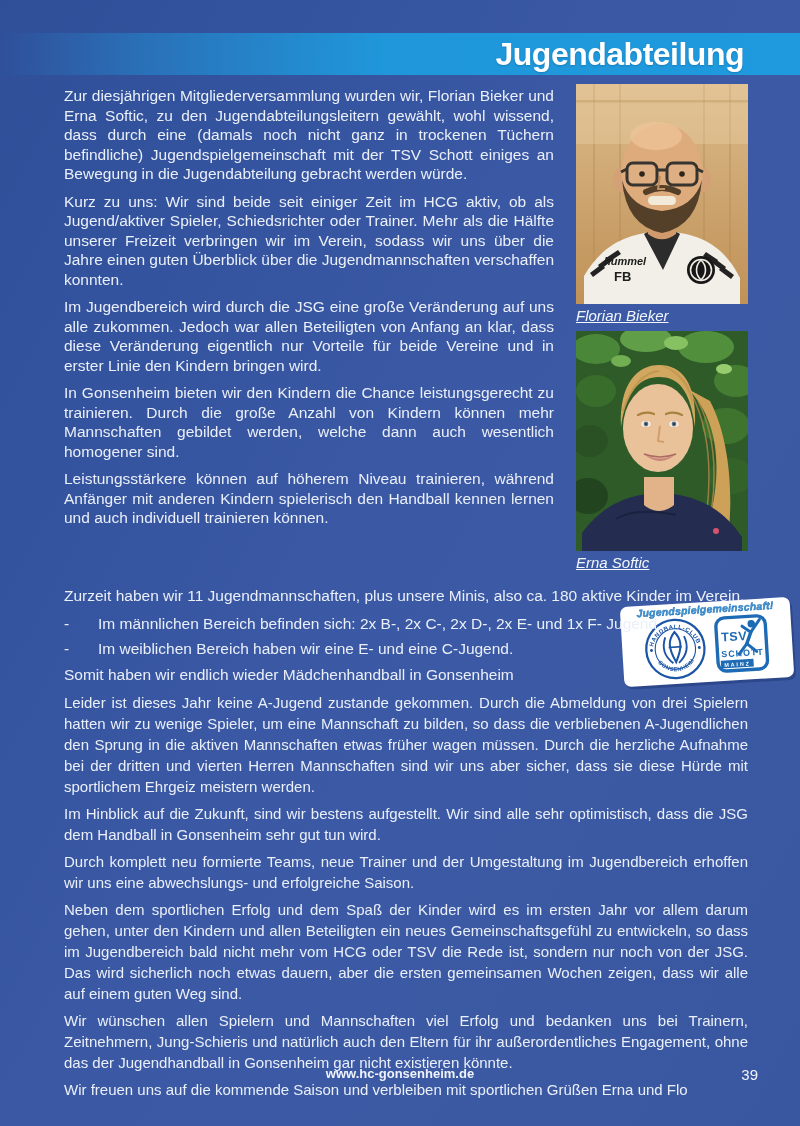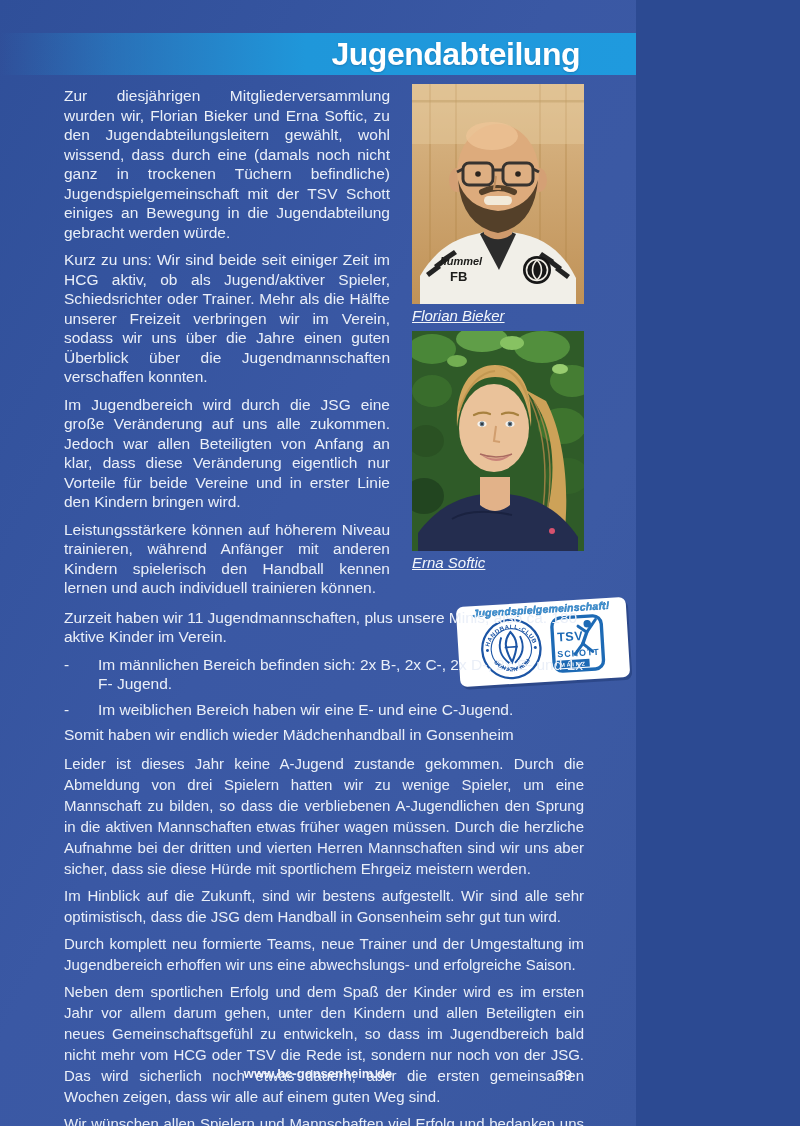--- a/index.html
+++ b/index.html
@@ -1,17 +1,17 @@
 <!DOCTYPE html>
 <html><head>
 <meta charset="utf-8">
 <style>
   html,body{margin:0;padding:0;background:#2c4a92;}
   #page{
-    position:relative;width:636px;height:1126px;overflow:hidden;
+    position:relative;width:800px;height:1126px;overflow:hidden;
     background:linear-gradient(118deg,#2f4f99 0%,#3a58a4 45%,#3c5aa4 70%,#3957a0 100%);
     font-family:"Liberation Sans","DejaVu Sans",sans-serif;
     color:#eaeff8;
   }
   
   .banner{
     position:absolute;top:33px;left:0;right:0;height:42px;
     background:linear-gradient(90deg,rgba(31,151,218,0) 0%,rgba(31,151,218,.45) 18%,#1f97da 48%,#1f9ade 100%);
     display:flex;align-items:center;justify-content:flex-end;
   }
@@ -40,21 +40,21 @@
     display:flex;flex-direction:column;align-items:center;padding-top:2px;box-sizing:border-box;
   }
   .stamp-title{
     font-size:10.5px;font-weight:bold;font-style:italic;color:#3f97d2;
     -webkit-text-stroke:.4px #1d6ab5;letter-spacing:.2px;line-height:1;
   }
   .stamp-row{display:flex;align-items:center;gap:8px;margin-top:1px;}
   
   .footer{position:absolute;left:0;right:0;top:1066px;height:20px;z-index:3;}
   .site{position:absolute;left:0;right:0;text-align:center;font-size:13px;font-weight:bold;color:#f0f3fa;}
-  .pagenum{position:absolute;right:64px;top:0;font-size:15px;color:#f0f3fa;}
+  .pagenum{position:absolute;right:42px;top:0;font-size:15px;color:#f0f3fa;}
 </style>
 </head>
 <body>
 
 <div id="page">
 
   <div class="banner">
     <div class="title">Jugendabteilung</div>
   </div>
 
@@ -171,20 +171,21 @@
           <path d="M68,123 Q84,132 100,123 Q84,137 68,123 Z" fill="#c98379"></path>
           <path d="M68,123 Q84,129 100,123" fill="none" stroke="#a96a60" stroke-width="1.4"></path>
         </svg>
       </div>
       <div class="caption">Erna Softic</div>
     </div>
 
     <p>Zur diesjährigen Mitgliederversammlung wurden wir, Florian Bieker und Erna Softic, zu den Jugendabteilungsleitern gewählt, wohl wissend, dass durch eine (damals noch nicht ganz in trockenen Tüchern befindliche) Jugendspielgemeinschaft mit der TSV Schott einiges an Bewegung in die Jugendabteilung gebracht werden würde.</p>
     <p>Kurz zu uns: Wir sind beide seit einiger Zeit im HCG aktiv, ob als Jugend/aktiver Spieler, Schiedsrichter oder Trainer. Mehr als die Hälfte unserer Freizeit verbringen wir im Verein, sodass wir uns über die Jahre einen guten Überblick über die Jugendmannschaften verschaffen konnten.</p>
     <p>Im Jugendbereich wird durch die JSG eine große Veränderung auf uns alle zukommen. Jedoch war allen Beteiligten von Anfang an klar, dass diese Veränderung eigentlich nur Vorteile für beide Vereine und in erster Linie den Kindern bringen wird.</p>
+    <p>In Gonsenheim bieten wir den Kindern die Chance leistungsgerecht zu trainieren. Durch die große Anzahl von Kindern können mehr Mannschaften gebildet werden, welche dann auch wesentlich homogener sind.</p>
     <p>Leistungsstärkere können auf höherem Niveau trainieren, während Anfänger mit anderen Kindern spielerisch den Handball kennen lernen und auch individuell trainieren können.</p>
 
     <p class="single teams-line">Zurzeit haben wir 11 Jugendmannschaften, plus unsere Minis, also ca. 180 aktive Kinder im Verein.</p>
 
     <div class="bullet">
       <span class="dash">-</span>
       <span>Im männlichen Bereich befinden sich: 2x B-, 2x C-, 2x D-, 2x E- und  1x  F- Jugend.</span>
     </div>
     <div class="bullet">
       <span class="dash">-</span>

